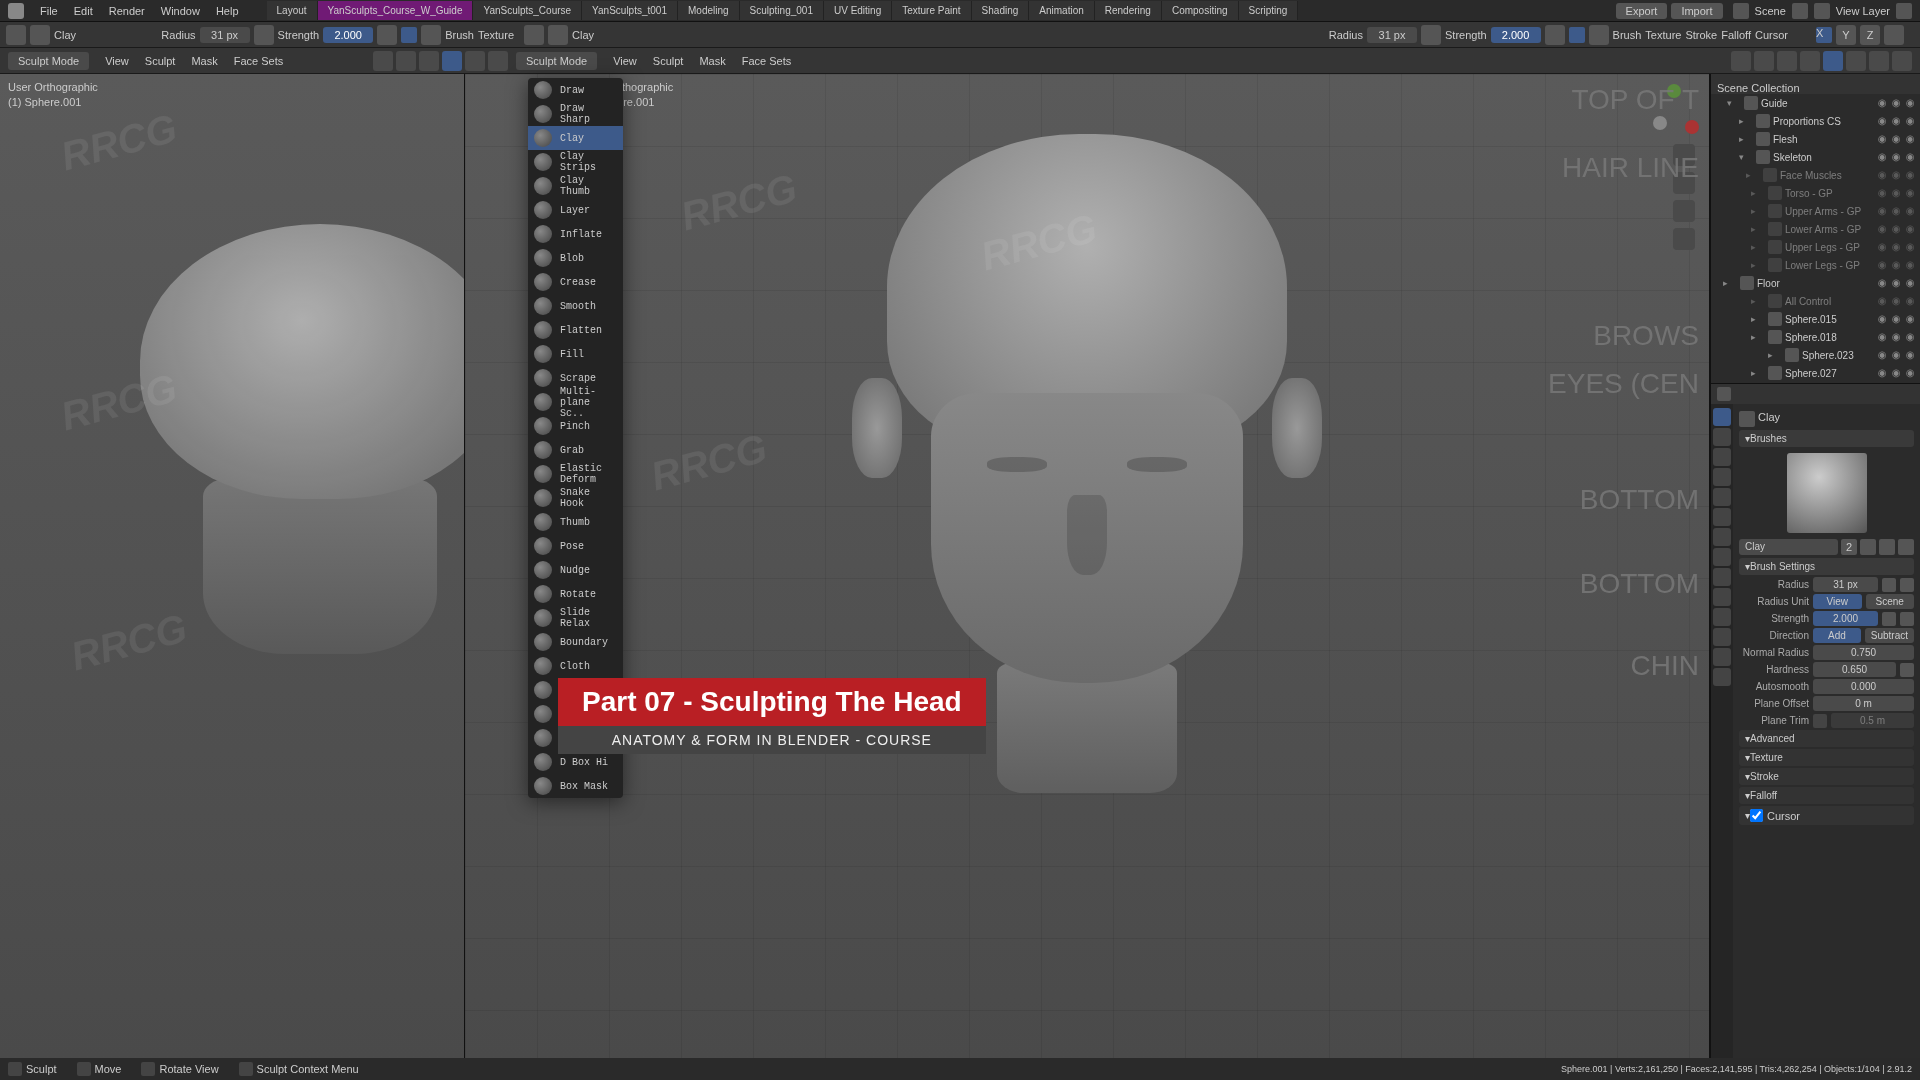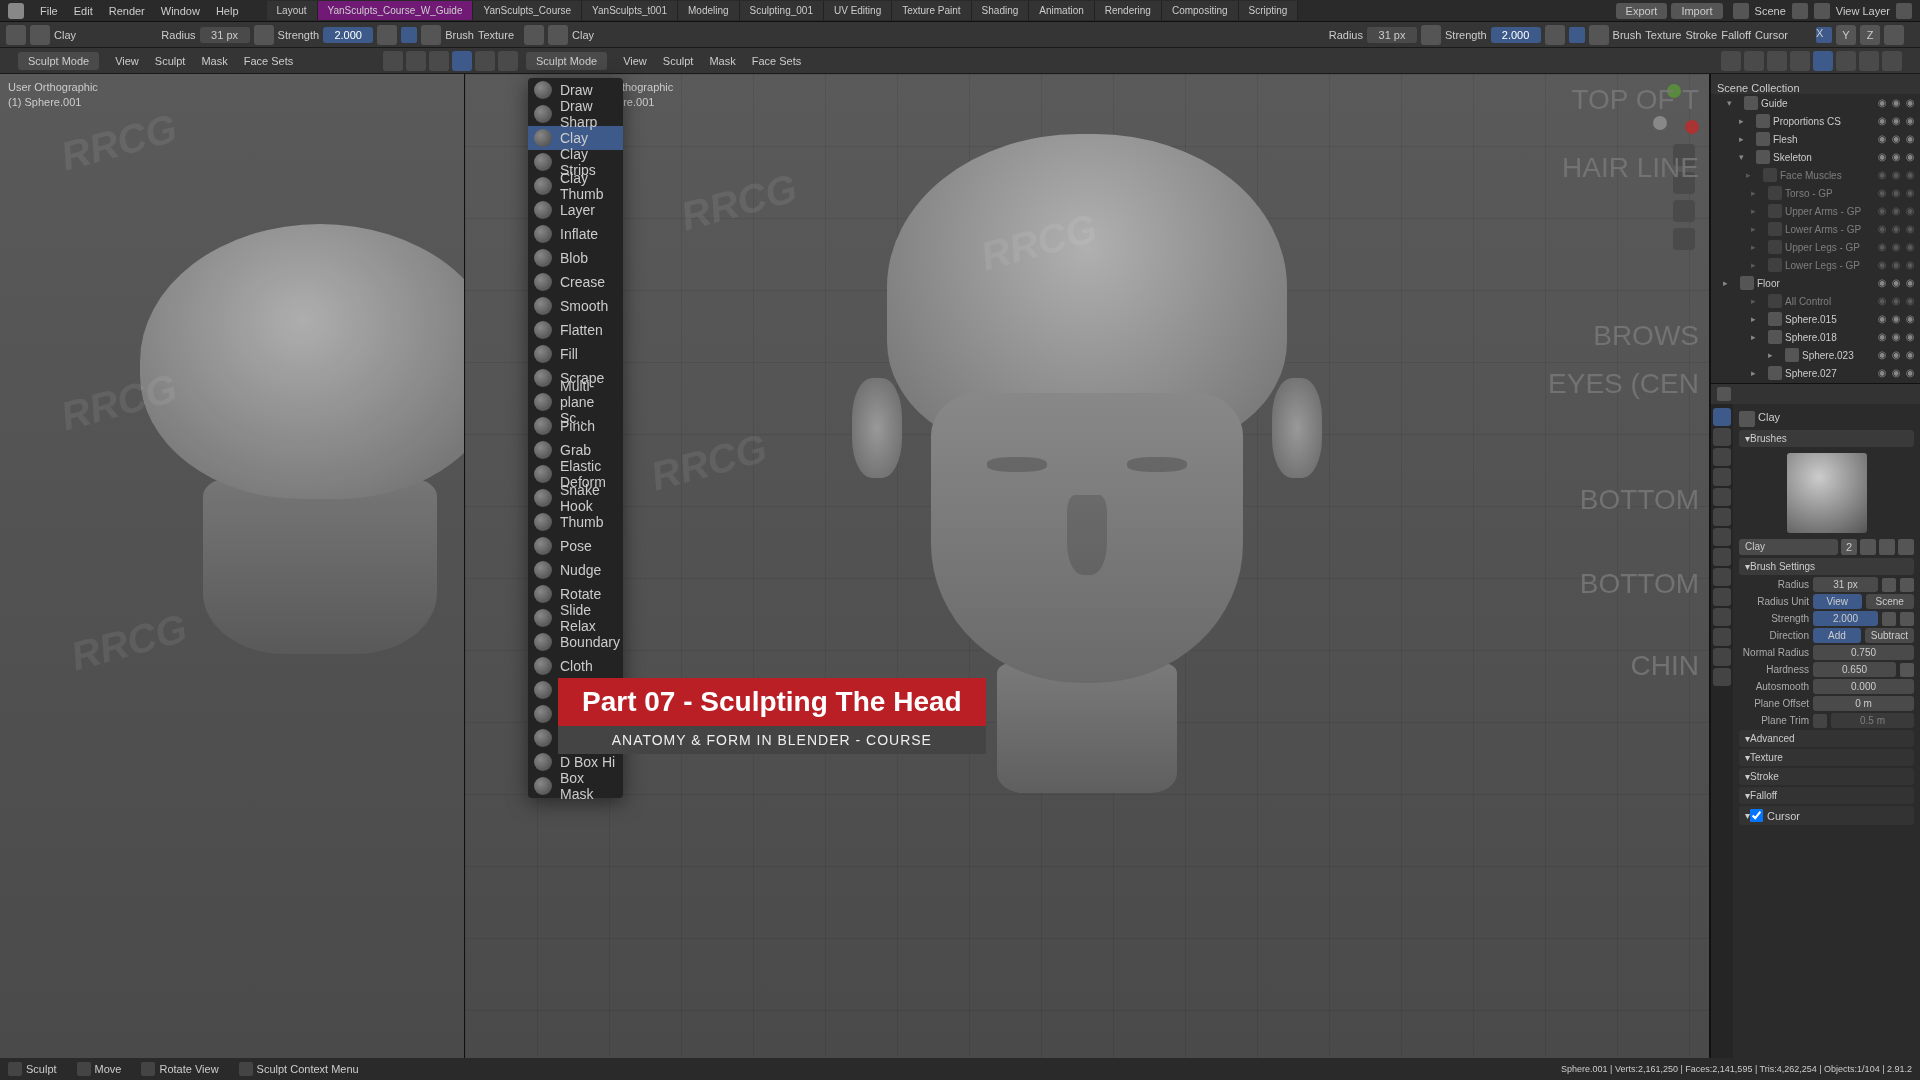--- a/index.html
+++ b/index.html
@@ -16,36 +16,36 @@
 .top-menu .icon { width:16px; height:16px; background:#555; border-radius:2px; }
 
 .tool-header { height:26px; background:#353535; display:flex; align-items:center; padding:0 6px; border-bottom:1px solid #1a1a1a; }
 .tool-header .seg { display:flex; align-items:center; gap:4px; margin-right:10px; }
 .tool-header .icon { width:20px; height:20px; border-radius:3px; background:#555; }
 .tool-header .lbl { color:#ccc; }
 .tool-header .num { background:#4a4a4a; padding:2px 8px; border-radius:3px; min-width:50px; text-align:center; }
 .tool-header .num.blue { background:#3d5a8a; color:#fff; }
 .tool-header .chk { width:16px; height:16px; background:#3d5a8a; border-radius:2px; }
 
-.mode-header { height:26px; background:#353535; display:flex; align-items:center; padding:0 18px; border-bottom:1px solid #1a1a1a; }
+.mode-header { height:26px; background:#353535; display:flex; align-items:center; padding:0 8px; border-bottom:1px solid #1a1a1a; }
 .mode-header .dd { background:#4a4a4a; padding:3px 10px; border-radius:3px; margin-right:8px; }
 .mode-header .mi { padding:0 8px; cursor:pointer; }
 .mode-header .ricons { margin-left:auto; display:flex; gap:3px; }
 .mode-header .ic { width:20px; height:20px; background:#4a4a4a; border-radius:3px; }
 
 .main { display:flex; height:calc(100% - 74px - 22px); }
 .vp-left { width:465px; background:linear-gradient(#5a5a5a,#4a4a4a); position:relative; border-right:1px solid #111; overflow:hidden; }
 .vp-right { flex:1; background:linear-gradient(#5a5a5a,#4a4a4a); position:relative; border-right:1px solid #111; overflow:hidden; }
 .vp-label { position:absolute; top:6px; left:8px; color:#ddd; font-size:10px; line-height:1.4; }
 
 .brush-menu { position:absolute; left:528px; top:78px; width:95px; background:#232323; border-radius:4px; z-index:50; box-shadow:0 4px 20px rgba(0,0,0,0.5); }
 .brush-item { display:flex; align-items:center; padding:2px 6px; gap:8px; height:24px; }
 .brush-item.sel { background:#3d5a8a; }
 .brush-item .bic { width:18px; height:18px; border-radius:9px; background:radial-gradient(circle at 35% 35%, #888, #444); flex-shrink:0; }
-.brush-item span { font-size:14px; }
+.brush-item span { font-size:10px;font-family:Liberation Mono, monospace; }
 
 .right-panel { width:210px; background:#2b2b2b; display:flex; flex-direction:column; border-left:1px solid #111; }
 .outliner { flex:0 0 310px; background:#2b2b2b; overflow-y:auto; border-bottom:1px solid #111; }
 .outliner .row { display:flex; align-items:center; height:18px; padding:0 4px; gap:3px; }
 .outliner .ri { width:14px; height:14px; background:#555; border-radius:2px; }
 .outliner .ri.tri { background:none; }
 .outliner .ri.tri::before { content:"▸"; color:#888; font-size:9px; }
 .outliner .ri.tri.open::before { content:"▾"; }
 .outliner .rtxt { flex:1; font-size:10px; overflow:hidden; }
 .outliner .ricons { display:flex; gap:2px; }

